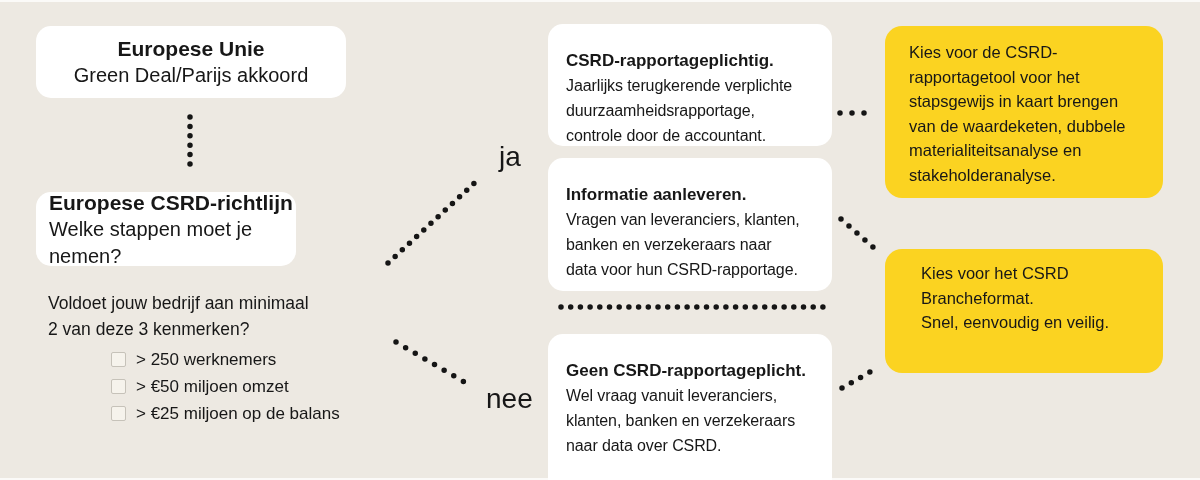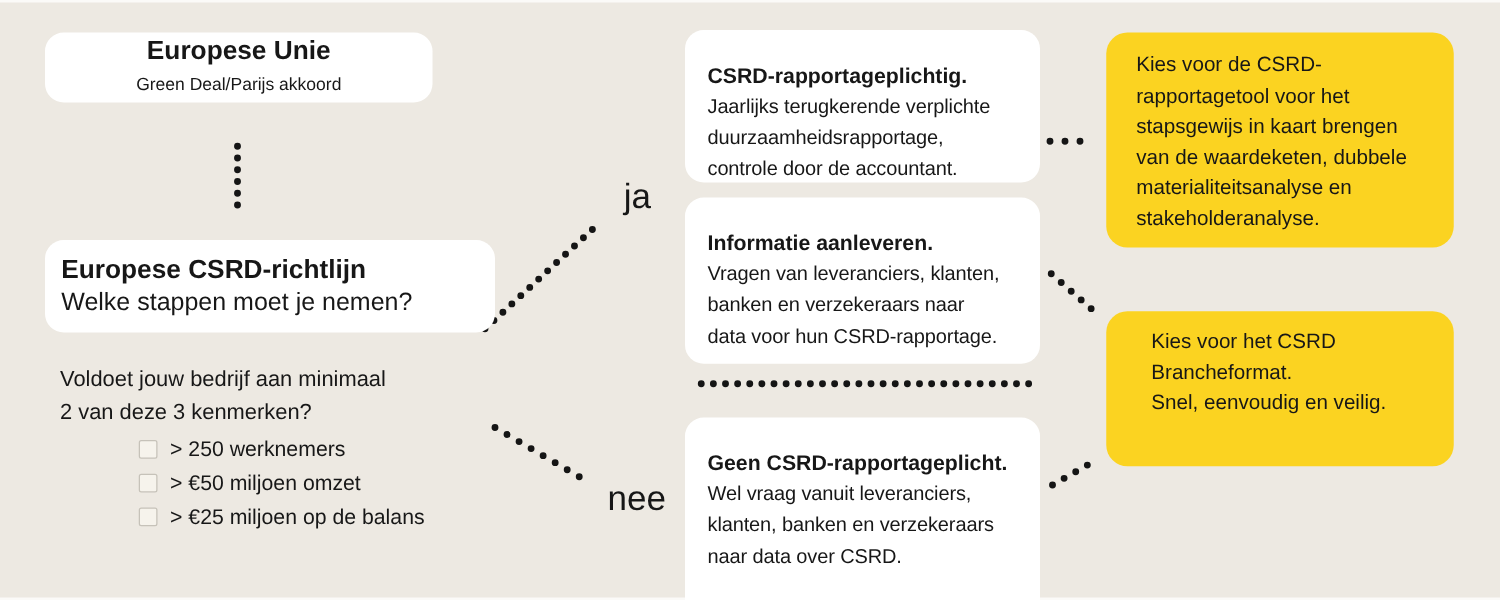--- a/index.html
+++ b/index.html
@@ -8,26 +8,26 @@
     position:relative;width:1200px;height:480px;background:#EDE9E2;overflow:hidden;
   }
   .edge-strip{position:absolute;left:0;width:1200px;height:2px;background:rgba(255,255,255,.75);}
   .edge-top{top:0;}
   .edge-bottom{bottom:0;}
 
   .card{position:absolute;background:#ffffff;border-radius:15px;box-sizing:border-box;}
   .cta{position:absolute;background:#FBD321;border-radius:17px;box-sizing:border-box;}
 
   
-  .box-eu{left:36px;top:26px;width:310px;height:56px;display:flex;flex-direction:column;
+  .box-eu{left:36px;top:26px;width:310px;height:72px;display:flex;flex-direction:column;
           align-items:center;justify-content:center;text-align:center;}
   .box-eu .t{font-weight:bold;font-size:21px;line-height:26px;}
-  .box-eu .s{font-size:14px;line-height:26px;}
+  .box-eu .s{font-size:20px;line-height:26px;}
 
-  .box-csrd{left:36px;top:192px;width:360px;height:74px;display:flex;flex-direction:column;
+  .box-csrd{left:36px;top:192px;width:260px;height:74px;display:flex;flex-direction:column;
             justify-content:center;padding-left:13px;}
   .box-csrd .t{font-weight:bold;font-size:21px;line-height:27px;}
   .box-csrd .s{font-size:20px;line-height:27px;}
 
   .question{position:absolute;left:48px;top:290px;font-size:17.5px;line-height:26px;white-space:pre;}
 
   .criteria{position:absolute;left:111px;top:346px;}
   .crit-row{display:flex;align-items:center;height:27px;}
   .checkbox{width:13px;height:13px;border:1.5px solid #C6C2B9;border-radius:2px;
             background:#F6F3EC;margin-right:10px;flex:none;}

